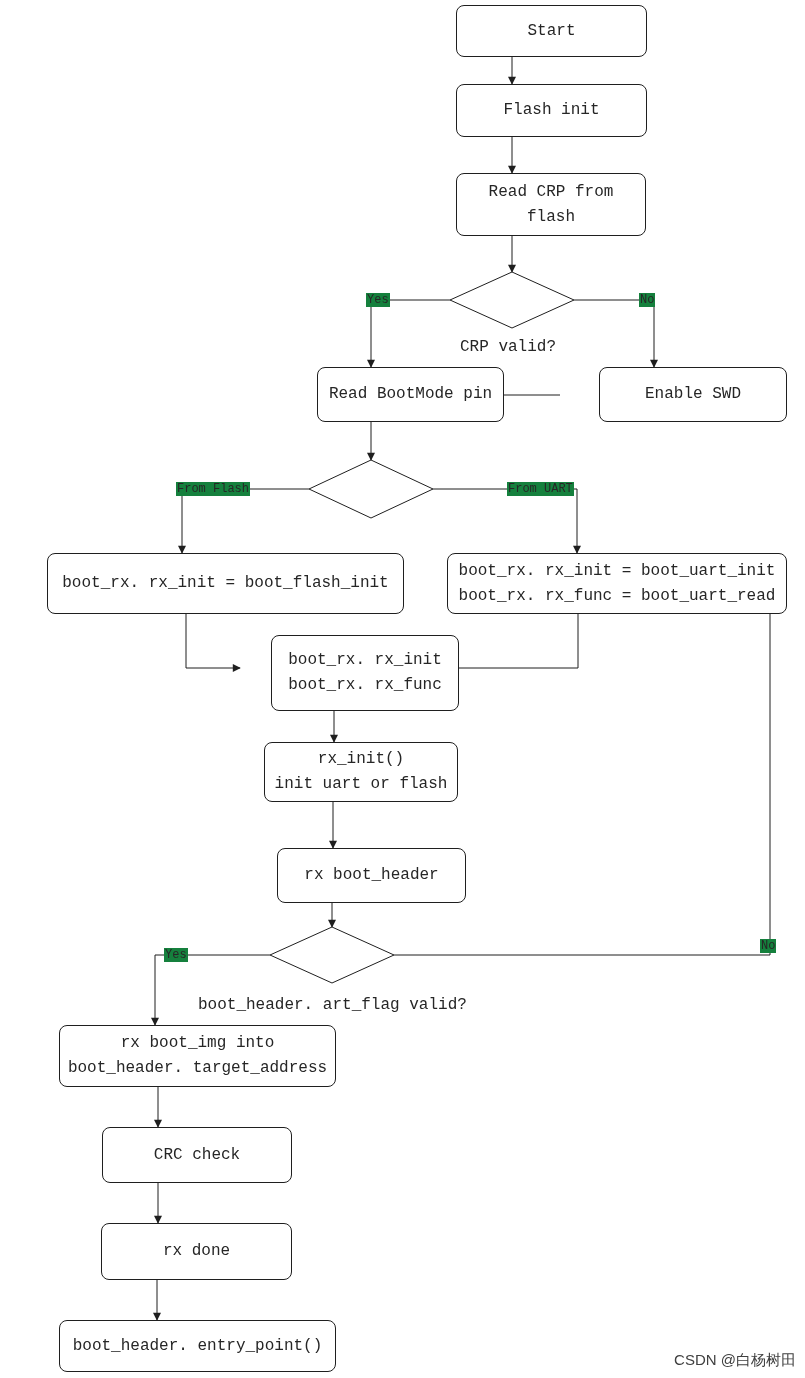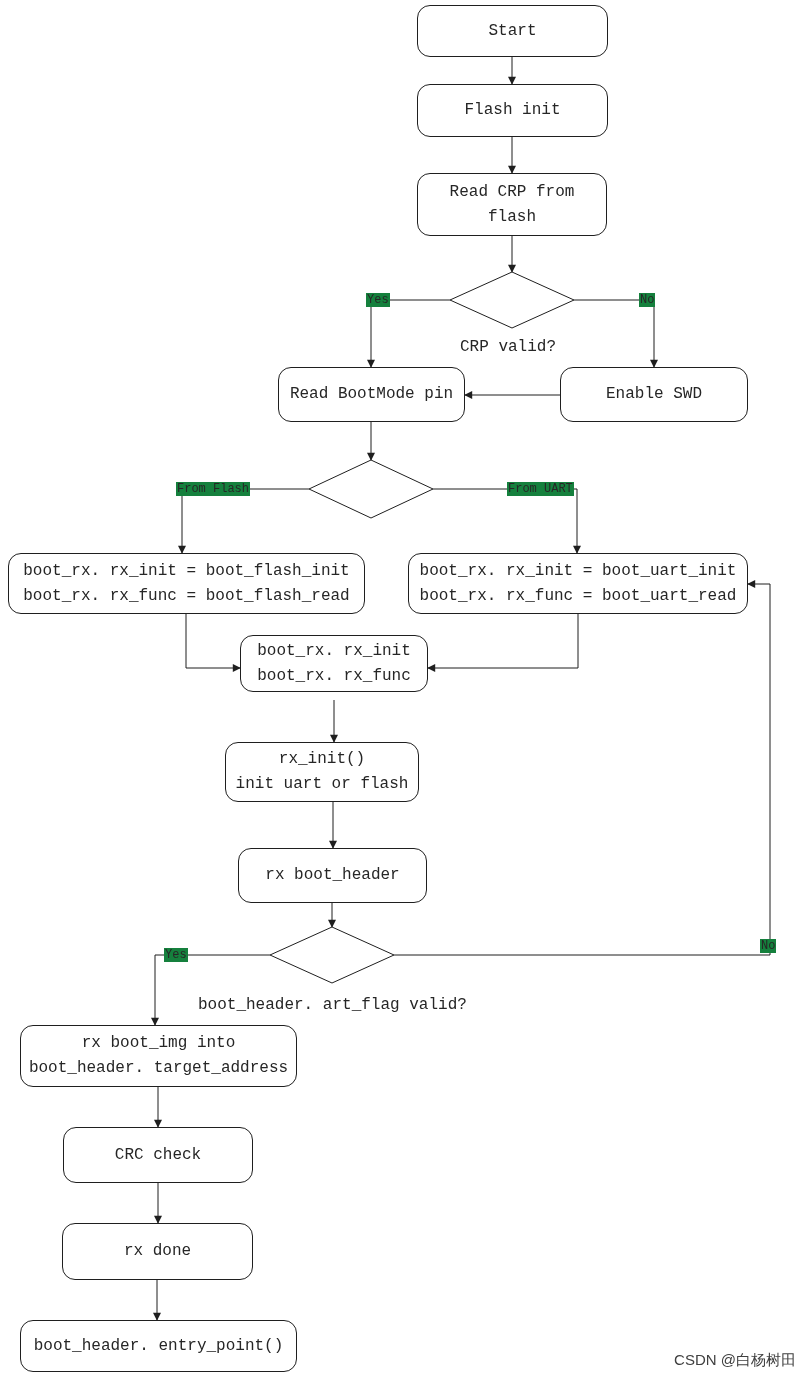--- a/index.html
+++ b/index.html
@@ -14,30 +14,31 @@
   }
   .wires {
     position: absolute;
     left: 0; top: 0;
     width: 805px; height: 1378px;
   }
   .node {
     position: absolute;
     box-sizing: border-box;
     border: 1px solid #1f1f1f;
-    border-radius: 13px;
+    border-radius: 8px;
     background: #ffffff;
     display: flex;
     flex-direction: column;
     align-items: center;
     justify-content: center;
     font-size: 16px;
     line-height: 1.55;
     white-space: nowrap;
     text-align: center;
+    margin-left: 39px;
   }
   .edge-label {
     position: absolute;
     font-size: 12px;
     line-height: 14px;
     background: #15803d;
     padding: 0 1px;
     white-space: nowrap;
   }
   .q-label {
@@ -109,29 +110,28 @@
     <span>Read CRP from</span>
     <span>flash</span>
   </div>
 
   <div class="node" style="left:560px;top:367px;width:188px;height:55px">
     <span>Enable SWD</span>
   </div>
 
   <div class="node" style="left:8px;top:553px;width:357px;height:61px">
     <span>boot_rx. rx_init = boot_flash_init</span>
-    <span>boot_rx. rx_func = boot_flash_read</span>
   </div>
 
   <div class="node" style="left:408px;top:553px;width:340px;height:61px">
     <span>boot_rx. rx_init = boot_uart_init</span>
     <span>boot_rx. rx_func = boot_uart_read</span>
   </div>
 
-  <div class="node" style="left:240px;top:635px;width:188px;height:57px">
+  <div class="node" style="left:232px;top:635px;width:188px;height:76px">
     <span>boot_rx. rx_init</span>
     <span>boot_rx. rx_func</span>
   </div>
 
   <div class="node" style="left:225px;top:742px;width:194px;height:60px">
     <span>rx_init()</span>
     <span>init uart or flash</span>
   </div>
 
   <div class="node" style="left:20px;top:1025px;width:277px;height:62px">

